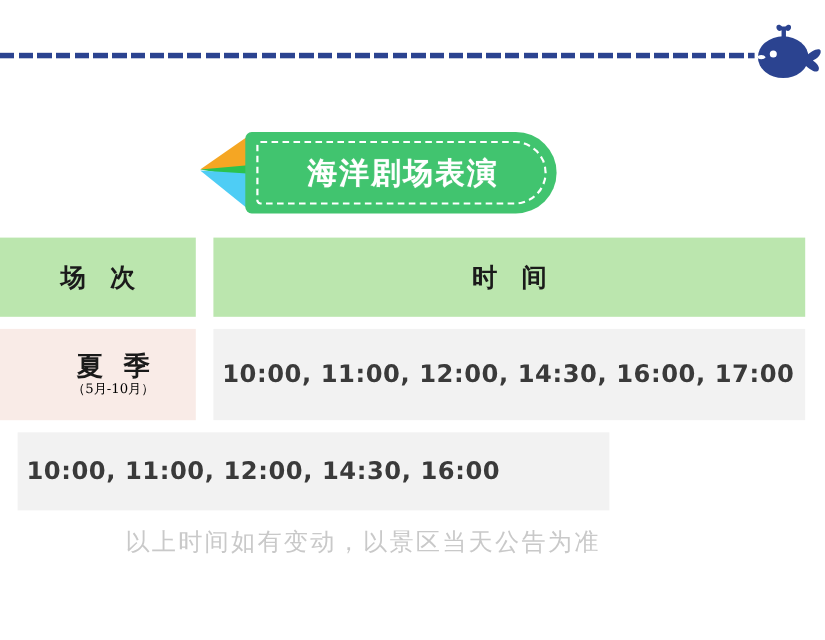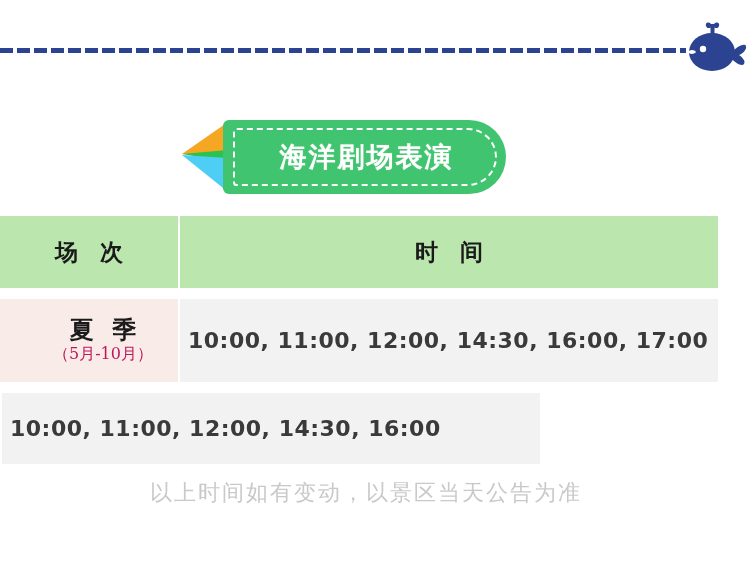--- a/index.html
+++ b/index.html
@@ -109,21 +109,21 @@
     margin-bottom: 11px;
   }
   .cell {
     box-sizing: border-box;
     display: flex;
     flex-direction: column;
     align-items: center;
     justify-content: center;
   }
   .col-left  { width: 178px; }
-  .col-right { width: 538px; margin-left: 2px; }
+  .col-right { width: 538px; margin-left: 16px; }
 
   .head-row .cell {
     background: #bbe6ae;
     height: 72px;
   }
   .head-row .col-right { width: 538px; }
   .head-text {
     color: #1a1a1a;
     font-family: "DejaVu Serif", "Liberation Serif", serif;
     font-weight: bold;
@@ -151,23 +151,23 @@
   .season-name {
     color: #1a1a1a;
     font-family: "DejaVu Serif", "Liberation Serif", serif;
     font-weight: bold;
     font-size: 24px;
     letter-spacing: 5px;
     text-indent: 5px;
     line-height: 1.1;
   }
   .season-range {
-    color: #be185d;
-    font-family: "DejaVu Serif", "Liberation Serif", serif;
-    font-size: 16px;
+    color: #000000;
+    font-family: "DejaVu Serif", "Liberation Serif", serif;
+    font-size: 12px;
     line-height: 1.25;
     margin-top: 0;
   }
   .time-text {
     color: #3a3a3a;
     font-family: "DejaVu Sans", "Liberation Sans", sans-serif;
     font-size: 22px;
     letter-spacing: 0.5px;
     white-space: nowrap;
   }
@@ -176,21 +176,20 @@
   .footnote {
     position: absolute;
     left: 0;
     top: 478px;
     width: 660px;
     text-align: center;
     color: #c9c9c9;
     font-family: "DejaVu Serif", "Liberation Serif", serif;
     font-size: 22px;
     letter-spacing: 2px;
-    padding-left: 36px;
   }
 </style>
 </head>
 <body>
 
 <div class="topbar">
   <div class="dashed-rule"></div>
   <svg class="whale-icon" viewBox="0 0 66 58">
 
     <path d="M30 3 C27 0 24 2 25 5 C26 7.5 28 7.5 29.5 6.5 L29.5 13 L33.5 13 L33.5 6.5 C35 7.5 37 7.5 38 5 C39 2 36 0 33 3 Z" fill="#2b4390"></path>

